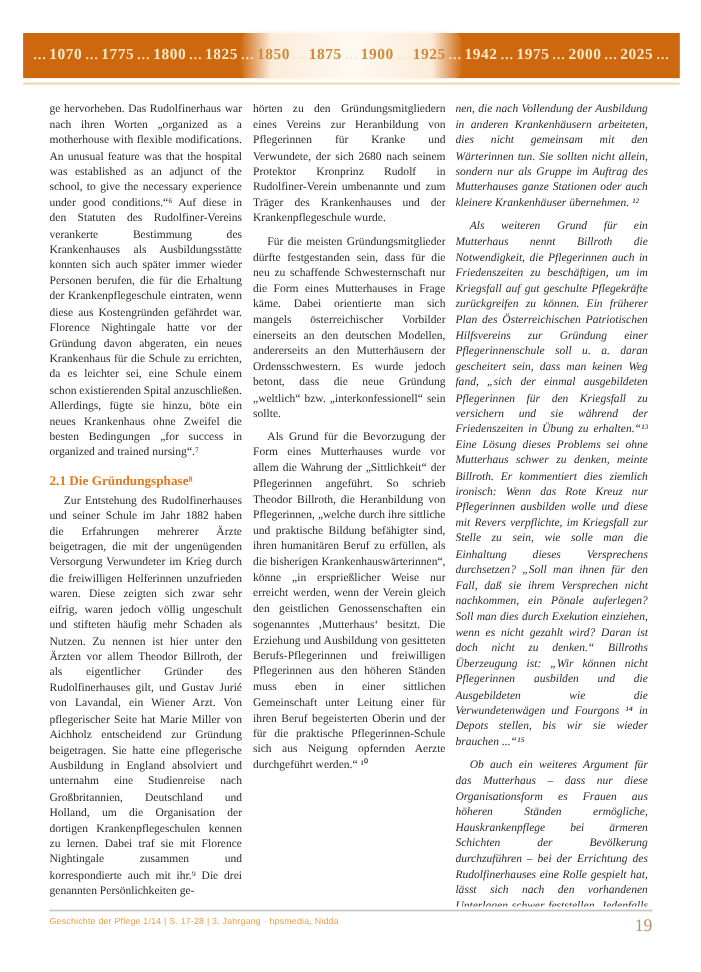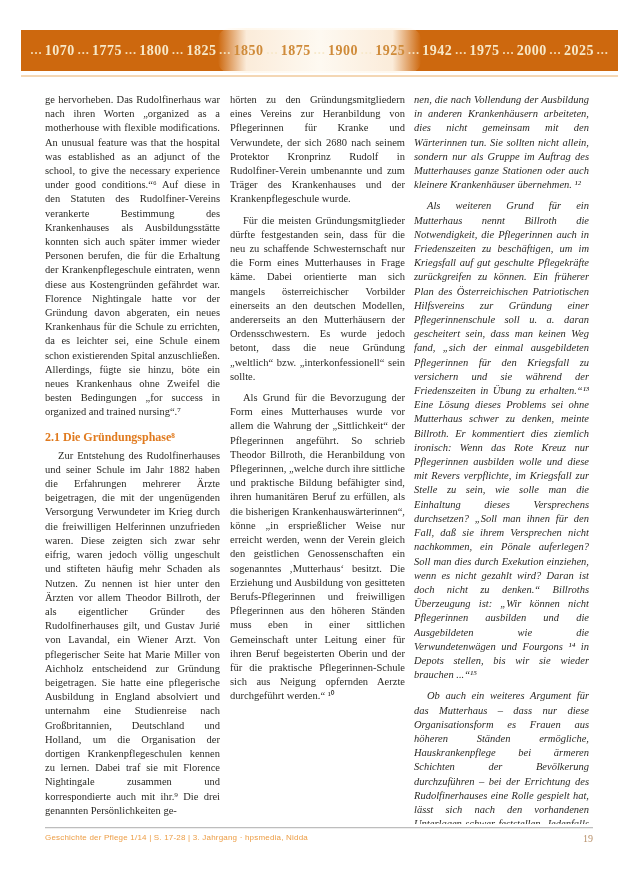--- a/index.html
+++ b/index.html
@@ -41,21 +41,21 @@
   .footer-rule{
     position:absolute;left:45px;width:548px;top:827px;height:1px;background:var(--rule_gray);
     border-bottom:1px solid #eee;
   }
   .footer{
     position:absolute;left:45px;width:548px;top:833px;
     display:flex;justify-content:space-between;align-items:flex-start;
     font-family:"Liberation Sans", sans-serif;
   }
   .journal-line{color:var(--footer_orange);font-size:8px;letter-spacing:.2px;}
-  .page-number{color:var(--page_number_color);font-size:10px;font-family:"Liberation Serif", serif;}
+  .page-number{color:var(--page_number_color);font-size:16px;font-family:"Liberation Serif", serif;}
 </style>
 </head>
 <body>
 
 <div class="timeline-bar">
   <div class="timeline-highlight"></div>
   <div class="timeline-years">
       <span class="sep">…</span>
       <span class="year">1070</span>
       <span class="sep">…</span>

